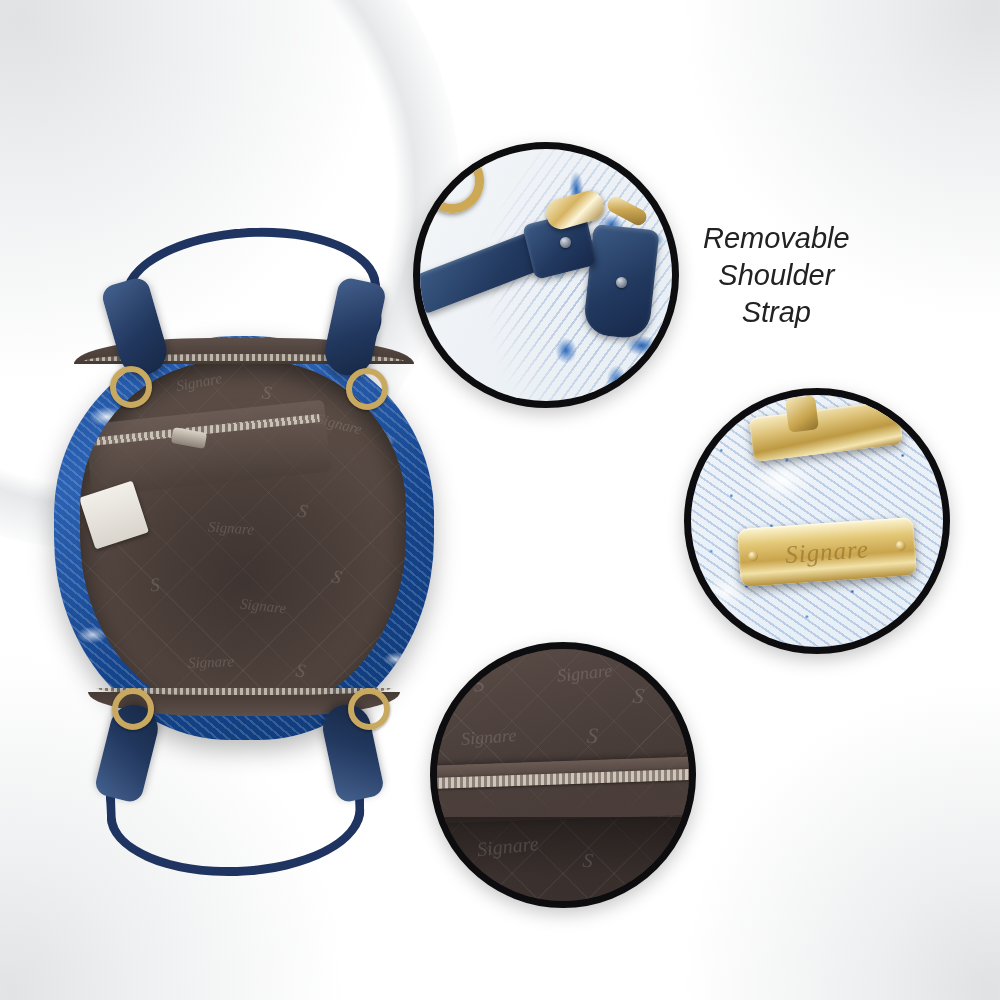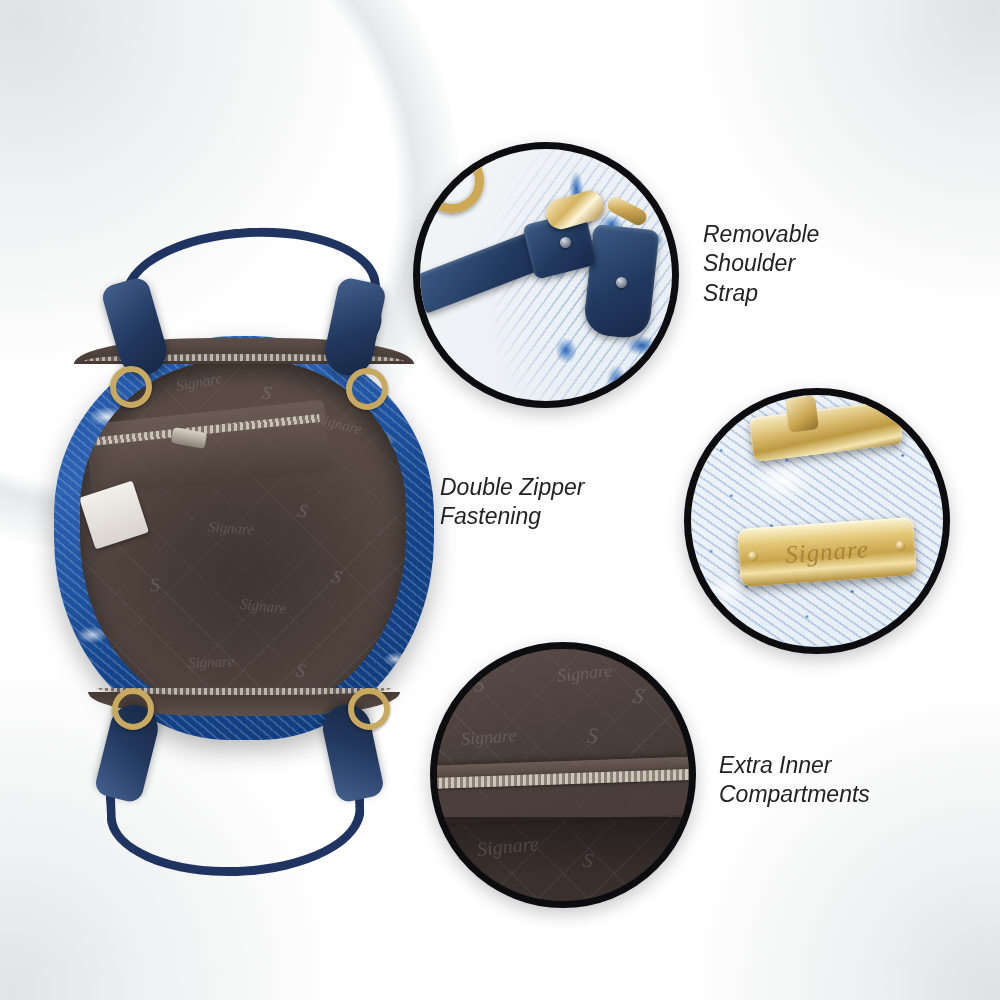--- a/index.html
+++ b/index.html
@@ -43,26 +43,27 @@
     text-align: center;
     font-size: 47px;
     font-weight: bold;
     letter-spacing: 1.6px;
     color: #11301f;
     font-family: "Liberation Sans", sans-serif;
   }
 
   .caption {
     position: absolute;
-    font-size: 23px;
+    font-size: 29px;
     font-style: italic;
     color: #222222;
     line-height: 1.28;
     font-family: "Liberation Sans", sans-serif;
     white-space: pre-line;
+    text-align: center;
   }
   #cap-strap { left: 703px; top: 220px; }
   #cap-zipper { left: 440px; top: 473px; }
   #cap-compartments { left: 719px; top: 751px; }
 
   
   .bubble {
     position: absolute;
     border-radius: 50%;
     border: 7px solid #0d0d0f;
@@ -446,35 +447,31 @@
       <div class="beads-white"></div>
       <div id="gold-clip"></div>
       <div id="gold-clip-stem"></div>
       <div id="logo-plate">
         <span class="plate-text">Signare</span>
         <span class="plate-screw" style="left:9px; top:23px;"></span>
         <span class="plate-screw" style="right:9px; top:23px;"></span>
       </div>
     </div>
   </div>
-  <div class="caption" id="cap-zipper">Double Zipper
-Fastening</div>
 
   <div class="bubble" id="bubble-inner-pockets">
     <div class="bubble-inner">
       <div class="lining-scene"></div>
       <div class="lining-pattern"></div>
       <span class="lining-s" style="left:36px; top:22px; transform:rotate(-12deg); font-size:22px;">S</span>
       <span class="lining-s" style="left:120px; top:14px; transform:rotate(-6deg); font-size:18px;">Signare</span>
       <span class="lining-s" style="left:196px; top:34px; transform:rotate(8deg); font-size:22px;">S</span>
       <span class="lining-s" style="left:24px; top:78px; transform:rotate(-4deg); font-size:18px;">Signare</span>
       <span class="lining-s" style="left:150px; top:74px; transform:rotate(4deg); font-size:22px;">S</span>
       <div class="pocket-band"></div>
       <div class="zipper-line"></div>
       <div class="pocket-shadow"></div>
       <span class="lining-s" style="left:40px; top:186px; transform:rotate(-6deg); font-size:20px;">Signare</span>
       <span class="lining-s" style="left:146px; top:200px; transform:rotate(6deg); font-size:20px;">S</span>
     </div>
   </div>
-  <div class="caption" id="cap-compartments">Extra Inner
-Compartments</div>
 
 </div>
 
 </body></html>

